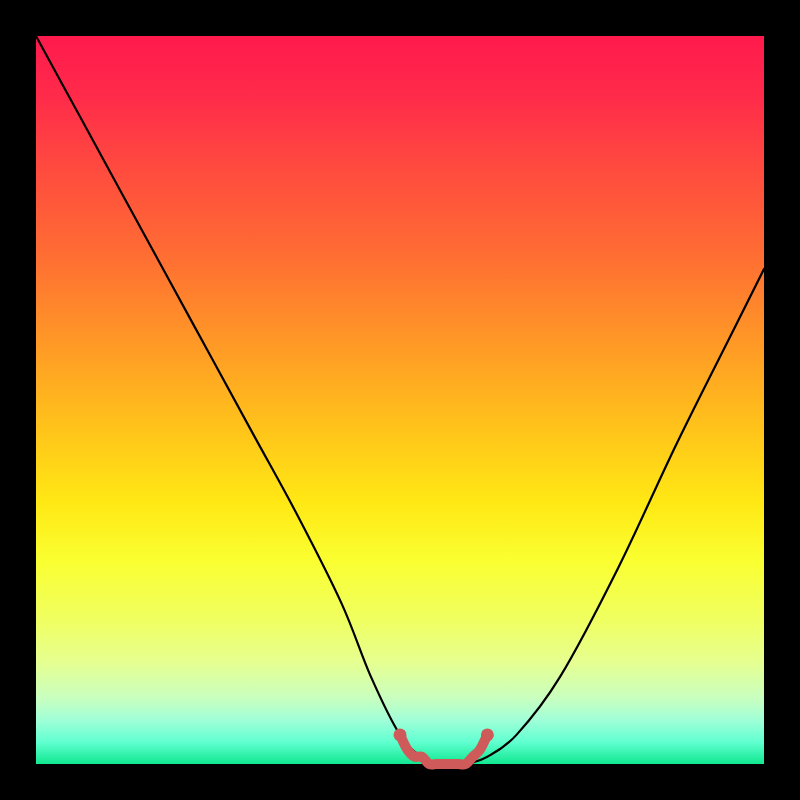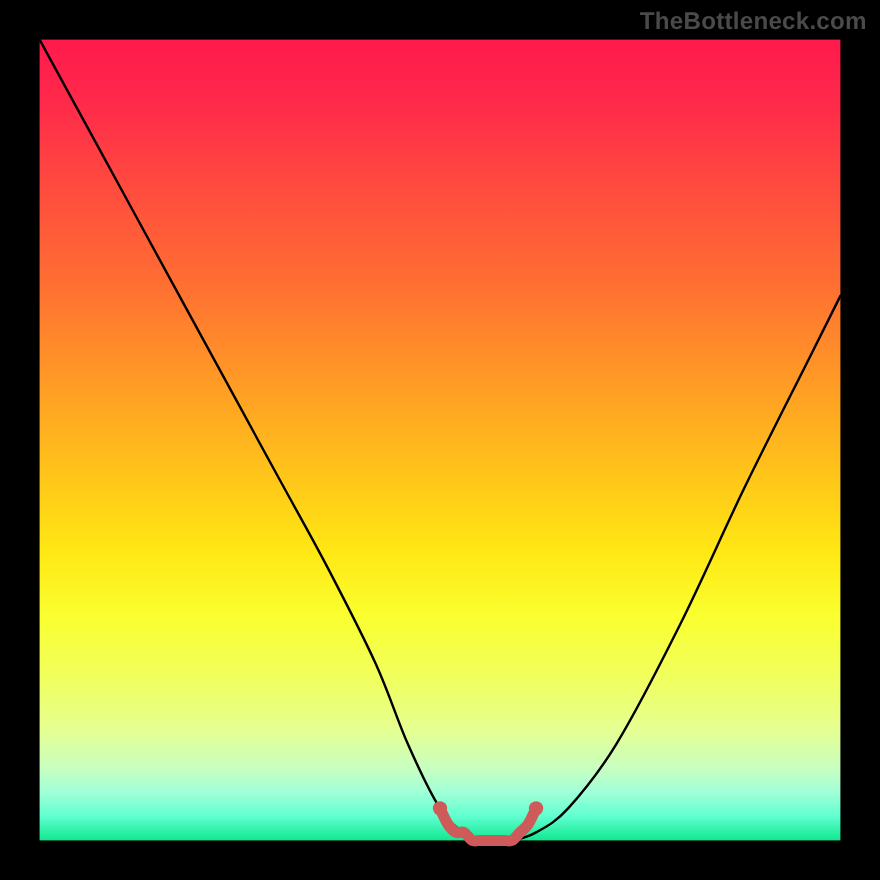--- a/index.html
+++ b/index.html
@@ -63,14 +63,13 @@
 <div class="frame">
   <div class="plot-area"></div>
 
   <svg class="overlay" viewBox="0 0 728 728" preserveAspectRatio="none">
     <path id="curve-path" fill="none" stroke="#000" stroke-width="2.2" stroke-linecap="round" d="M 0,0 C 7.28,13.346666666666673 29.119999999999997,53.38666666666671 43.68,80.08000000000004 C 58.24,106.77333333333337 72.8,133.46666666666664 87.36,160.15999999999997 C 101.92,186.8533333333333 116.47999999999999,213.54666666666662 131.04,240.23999999999995 C 145.6,266.9333333333333 160.16,293.6266666666666 174.72,320.31999999999994 C 189.28,347.01333333333326 203.84,373.70666666666665 218.4,400.4 C 232.96,427.0933333333333 247.51999999999998,452.5733333333333 262.08,480.48 C 276.64,508.3866666666667 293.62666666666667,541.1466666666668 305.76,567.84 C 317.8933333333333,594.5333333333333 325.17333333333335,618.8 334.88,640.64 C 344.58666666666664,662.48 355.50666666666666,685.5333333333333 364,698.88 C 372.49333333333334,712.2266666666667 378.56,715.8666666666667 385.84000000000003,720.72 C 393.12000000000006,725.5733333333334 400.4000000000001,726.7866666666666 407.68000000000006,728 C 414.96000000000004,729.2133333333334 422.24,729.2133333333334 429.52,728 C 436.79999999999995,726.7866666666666 442.8666666666667,725.5733333333334 451.36,720.72 C 459.85333333333335,715.8666666666667 468.3466666666667,712.2266666666667 480.48,698.88 C 492.61333333333334,685.5333333333333 507.1733333333333,668.5466666666666 524.16,640.64 C 541.1466666666666,612.7333333333333 562.9866666666667,570.2666666666668 582.4,531.44 C 601.8133333333333,492.6133333333334 621.2266666666667,447.72 640.64,407.68 C 660.0533333333333,367.64 684.3199999999999,320.32 698.88,291.2 C 713.44,262.08 723.1466666666666,242.66666666666666 728,232.95999999999998"></path>
     <path id="highlight-path" fill="none" stroke="#cf5a5a" stroke-width="10" stroke-linecap="round" stroke-linejoin="round" d="M 364,698.88 C 365.21333333333337,701.3066666666666 368.85333333333335,709.8000000000001 371.28000000000003,713.44 C 373.7066666666667,717.08 376.1333333333333,719.5066666666667 378.56,720.72 C 380.9866666666667,721.9333333333334 383.41333333333336,719.5066666666667 385.84000000000003,720.72 C 388.2666666666667,721.9333333333334 390.6933333333333,726.7866666666666 393.12,728 C 395.5466666666667,729.2133333333334 397.97333333333336,728 400.40000000000003,728 C 402.8266666666667,728 405.2533333333334,728 407.68000000000006,728 C 410.10666666666674,728 412.5333333333333,728 414.96,728 C 417.38666666666666,728 419.8133333333333,728 422.23999999999995,728 C 424.66666666666663,728 427.0933333333333,729.2133333333334 429.52,728 C 431.94666666666666,726.7866666666666 434.37333333333333,723.1466666666666 436.8,720.72 C 439.2266666666667,718.2933333333334 441.6533333333333,717.08 444.08,713.44 C 446.50666666666666,709.8000000000001 450.14666666666665,701.3066666666666 451.36,698.88"></path>
     <circle id="hl-dot-left" r="6.5" fill="#cf5a5a" cx="364" cy="698.88"></circle>
     <circle id="hl-dot-right" r="6.5" fill="#cf5a5a" cx="451.36" cy="698.88"></circle>
   </svg>
 
-  <div class="watermark">TheBottleneck.com</div>
 </div>
 
 </body></html>

